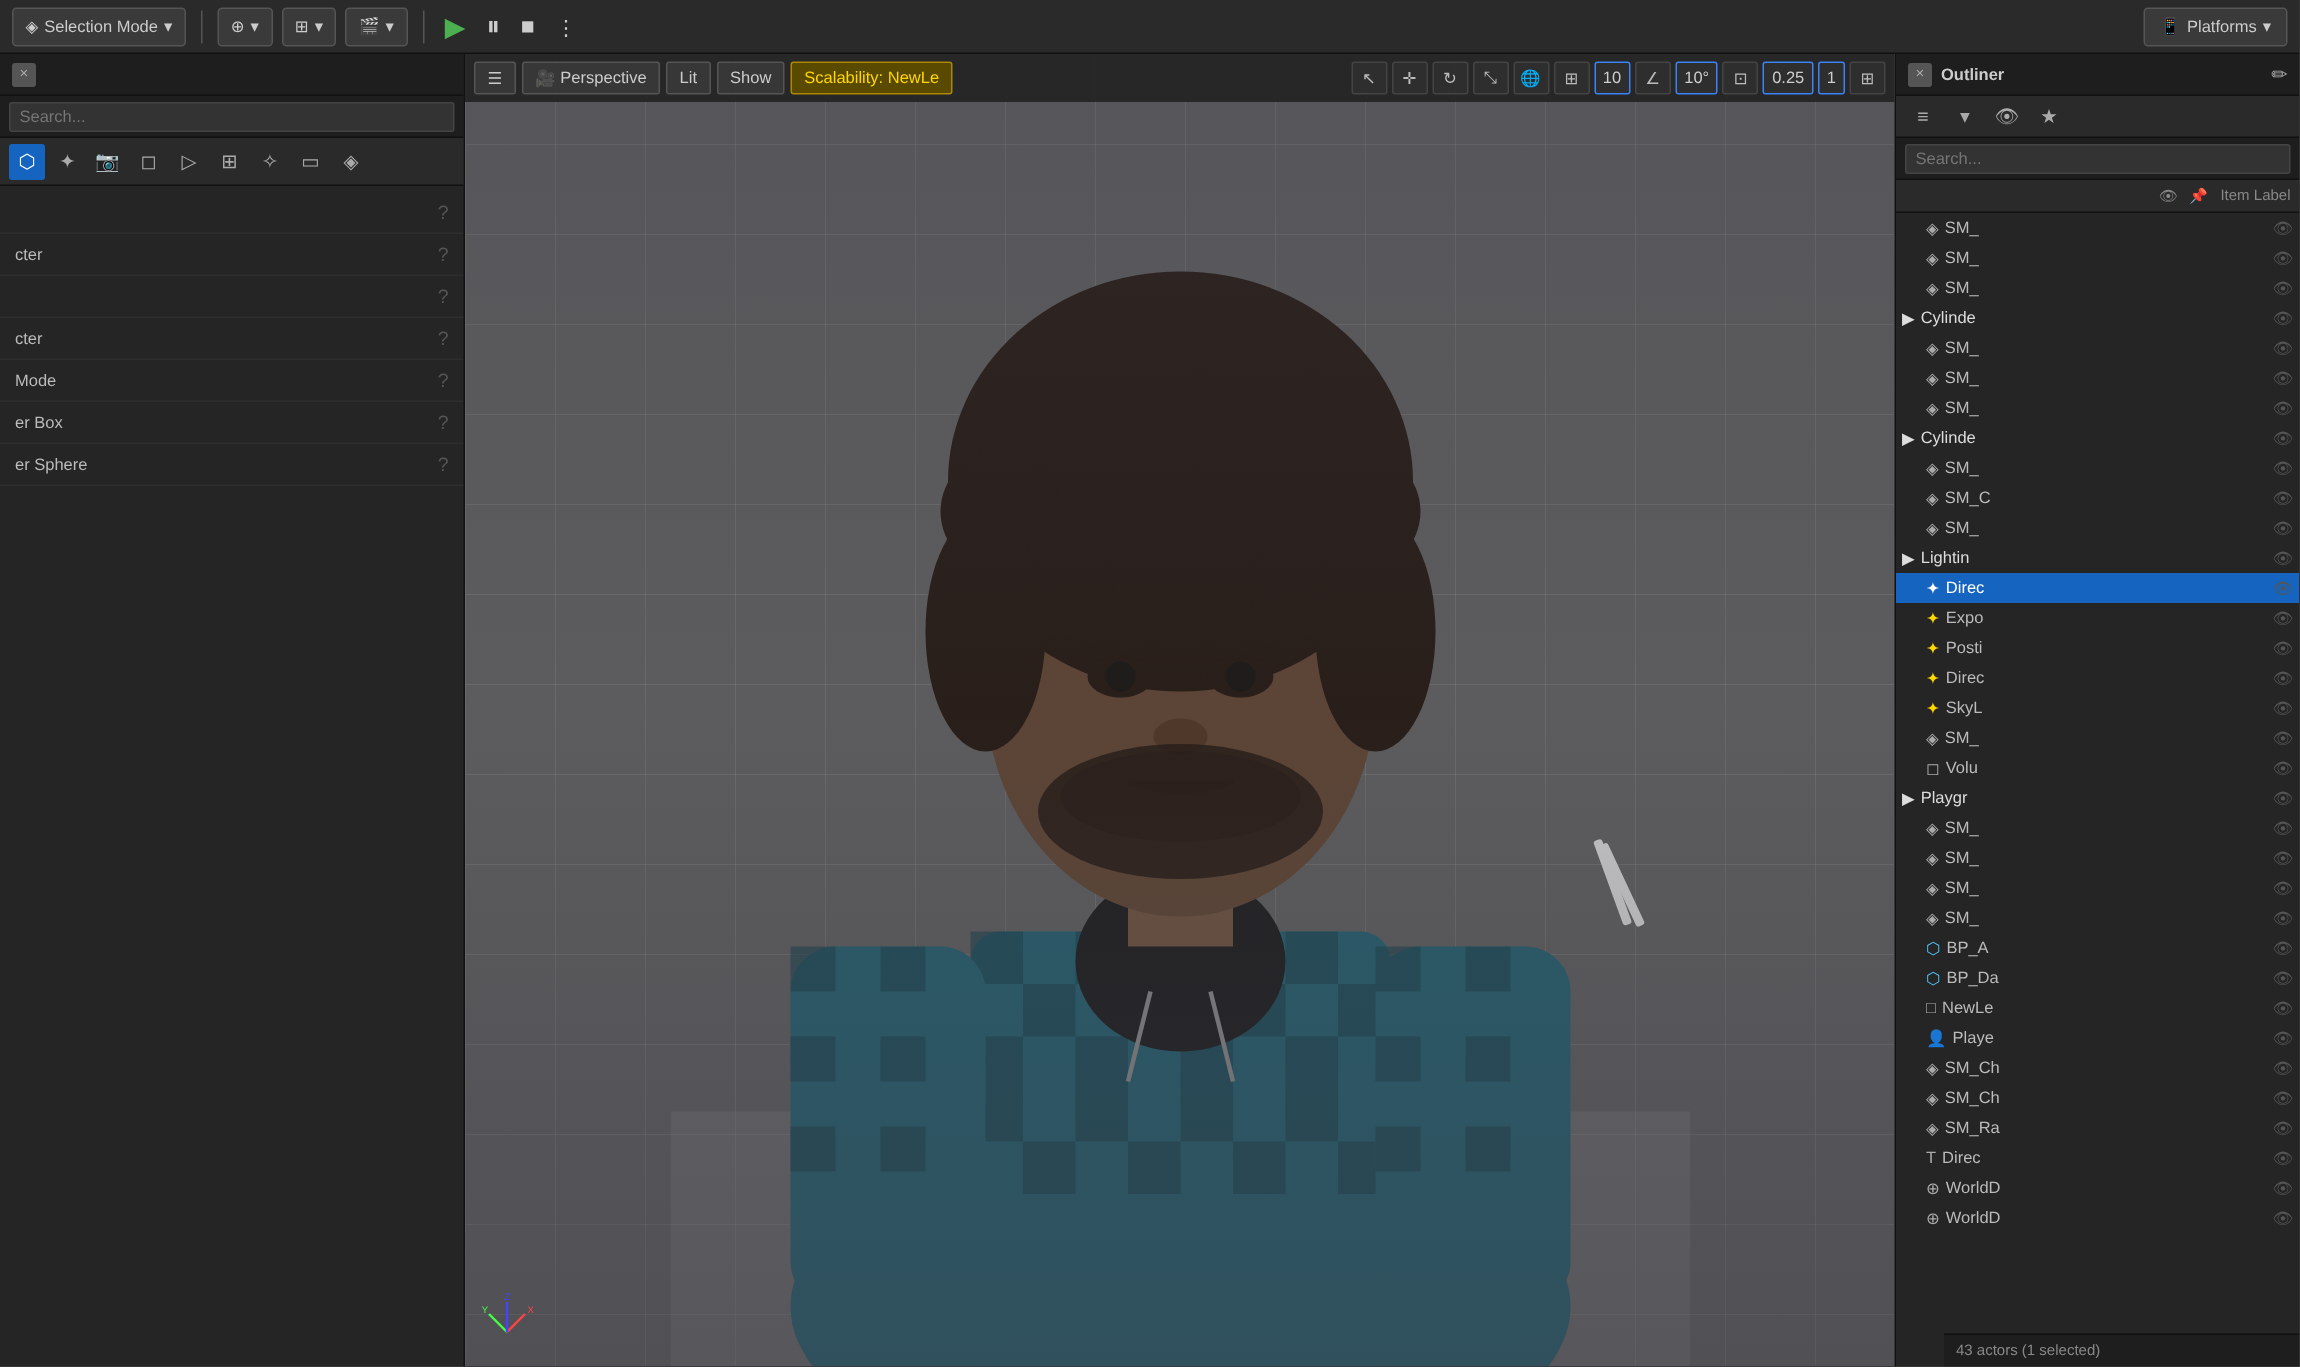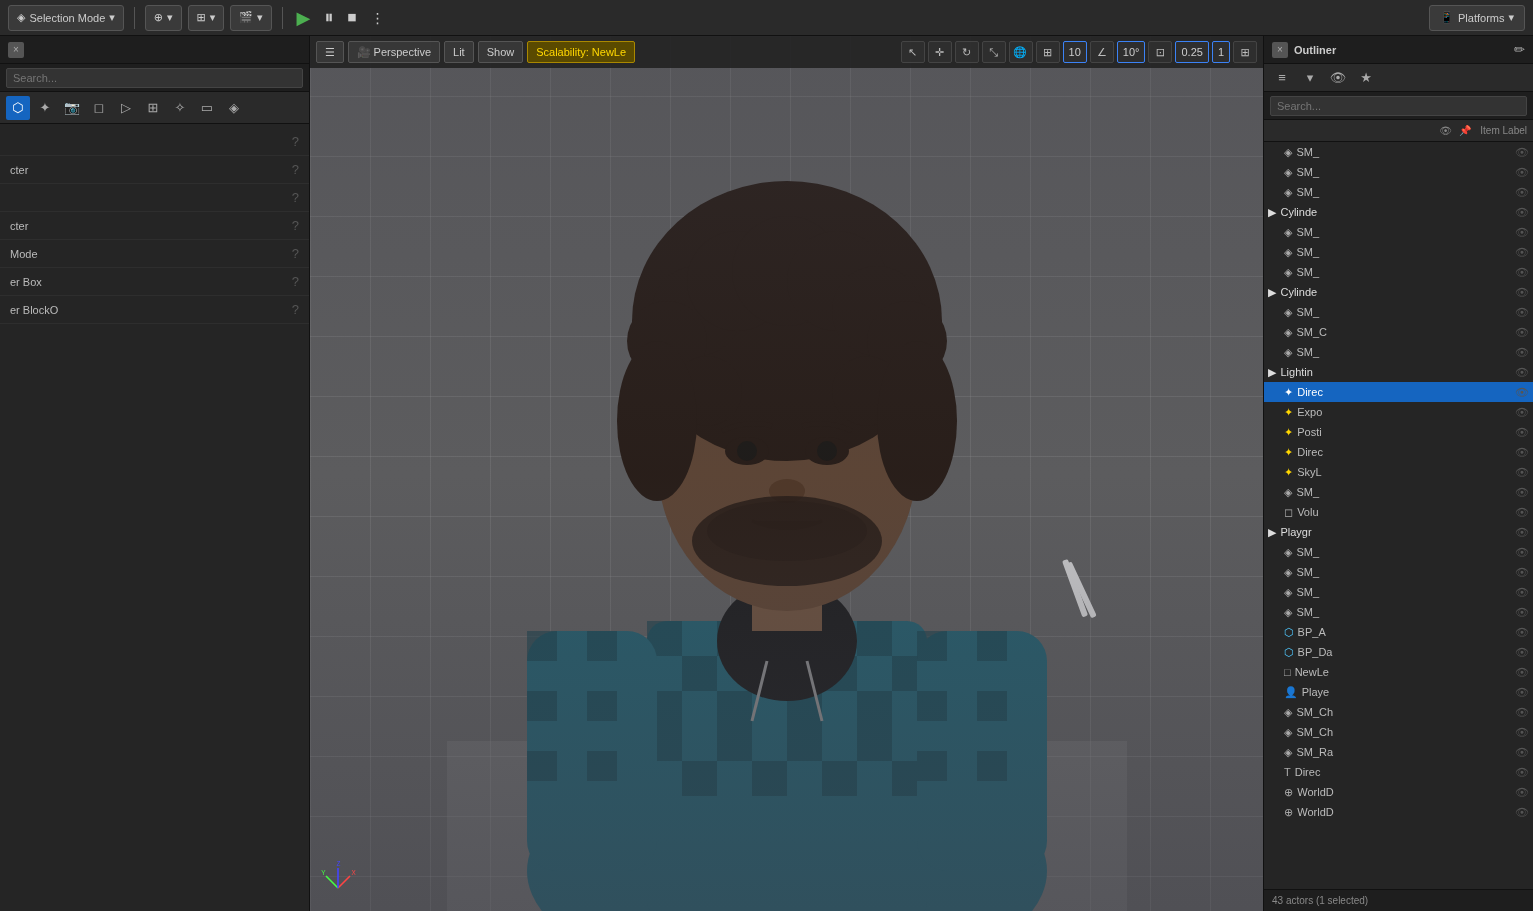--- a/index.html
+++ b/index.html
@@ -390,20 +390,21 @@
     .tree-item.folder .tree-icon { color: #f0c040; }
     #outliner-footer {
       height: 22px;
       background: #1e1e1e;
       display: flex;
       align-items: center;
       padding: 0 8px;
       border-top: 1px solid #111;
       font-size: 10px;
       color: #888;
+      margin-left: 32px;
     }
 
     
     ::-webkit-scrollbar { width: 6px; height: 6px; }
     ::-webkit-scrollbar-track { background: #1e1e1e; }
     ::-webkit-scrollbar-thumb { background: #555; border-radius: 3px; }
 
     
     .vp-gradient {
       position: absolute;
@@ -498,21 +499,21 @@
     </div>
         <div class="list-item-row">
       <span class="list-item-label">Mode</span>
       <span class="help-icon">?</span>
     </div>
         <div class="list-item-row">
       <span class="list-item-label">er Box</span>
       <span class="help-icon">?</span>
     </div>
         <div class="list-item-row">
-      <span class="list-item-label">er BlockO</span>
+      <span class="list-item-label">er Sphere</span>
       <span class="help-icon">?</span>
     </div>
       </div>
 
   </div>
 
   <div id="viewport">
     <div id="viewport-bg"></div>
 
     <div id="char-svg-container">

